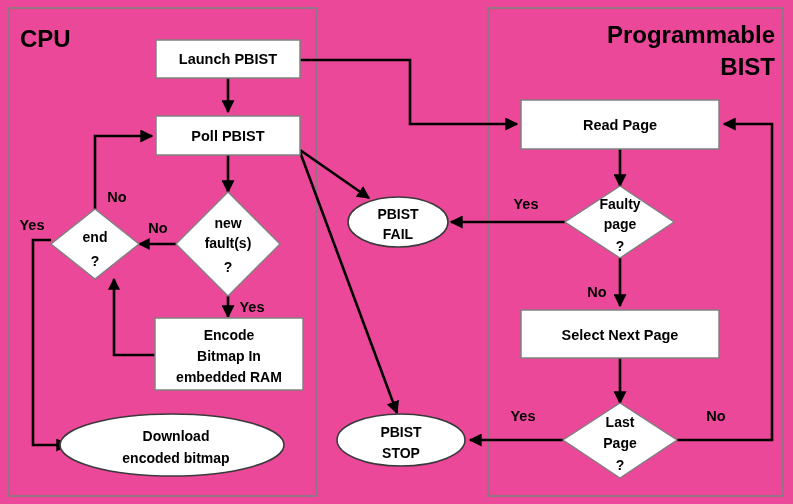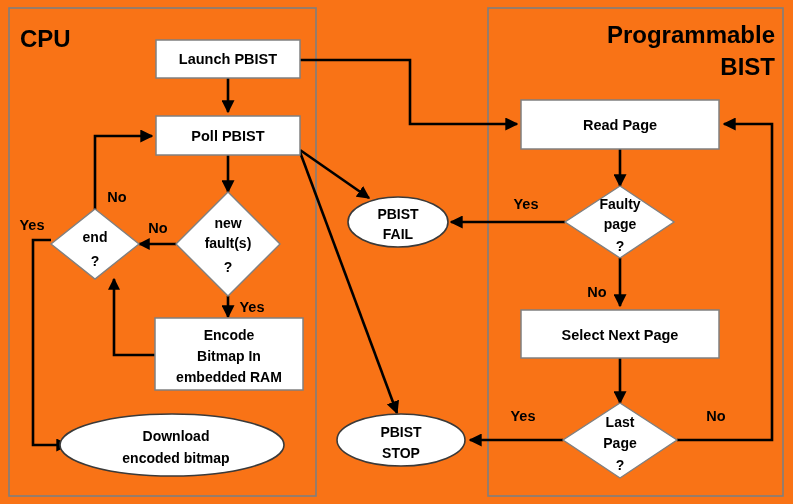--- a/index.html
+++ b/index.html
@@ -10,21 +10,21 @@
   body {
     width: 793px;
     height: 504px;
     font-family: "Liberation Sans", sans-serif;
     overflow: hidden;
   }
   #diagram-root {
     position: relative;
     width: 793px;
     height: 504px;
-    background: #f97316;
+    background: #ec4899;
   }
   svg.flow {
     position: absolute;
     top: 0;
     left: 0;
     width: 793px;
     height: 504px;
   }
   .panel-rect {
     fill: none;

